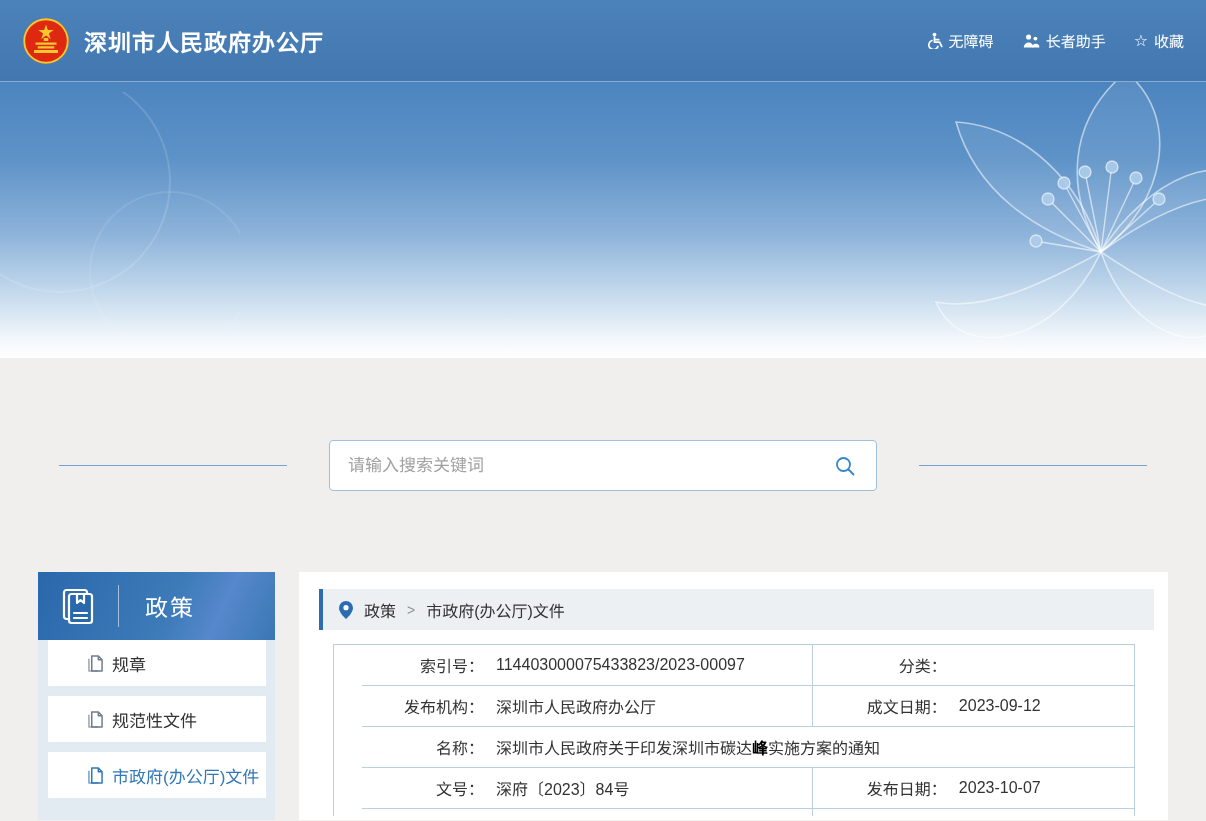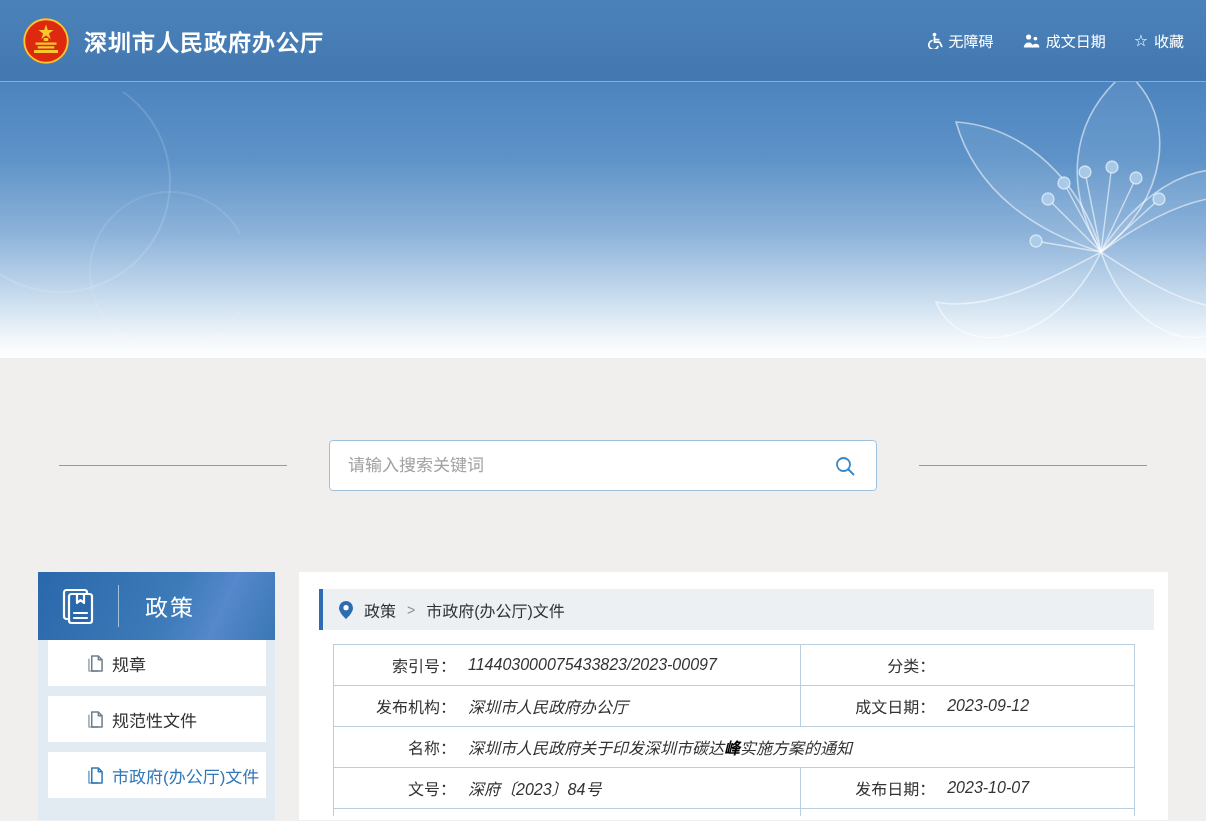--- a/index.html
+++ b/index.html
@@ -51,29 +51,29 @@
   .side-item.active svg { stroke:#3278b8; }
 
   .main-panel { flex:1; margin-left:24px; background:#fff; padding:17px 14px 0 20px; overflow:hidden; }
   .breadcrumb { height:41px; background:#edf0f3; border-left:4px solid #2d6cb0;
     display:flex; align-items:center; gap:11px; padding-left:16px; font-size:16px; color:#333; }
   .crumb-link { cursor:pointer; }
   .crumb-sep { color:#8a9199; font-size:14px; }
 
   
   .doc-table { margin:14px 19px 0 14px; border:1px solid #b9cfdf; border-bottom:none;
-    font-size:16px; color:#333; }
+    font-size:16px; color:#333;padding-left:28px; }
   .t-row { display:flex; border-bottom:1px solid #b9cfdf; min-height:41px; }
   .t-cell { display:flex; align-items:center; }
   .t-cell.left { width:58.4%; border-right:1px solid #b9cfdf; }
   .t-cell.right { flex:1; }
   .t-cell.full { width:100%; }
   .t-label { width:122px; text-align:right; flex:0 0 auto; }
   .t-cell.right .t-label { width:134px; }
-  .t-value { margin-left:12px;font-style:italic; }
+  .t-value { margin-left:12px; }
   .t-value b { font-weight:bold; color:#000; }
   .t-row.partial { height:7px; min-height:7px; border-bottom:none; }
 </style>
 </head>
 <body>
 
 <header class="topbar">
   <svg class="emblem" viewBox="0 0 64 64">
     <circle cx="32" cy="32" r="30" fill="#de2910"></circle>
     <circle cx="32" cy="32" r="29" fill="none" stroke="#f7c72e" stroke-width="2.5"></circle>
@@ -95,21 +95,21 @@
       </svg>
       <span>无障碍</span>
     </a>
     <a class="top-link">
       <svg width="18" height="16" viewBox="0 0 22 20">
         <circle cx="8" cy="5" r="3.2" fill="#fff"></circle>
         <path d="M2 18 a6 6 0 0 1 12 0 Z" fill="#fff"></path>
         <circle cx="16.5" cy="7" r="2.4" fill="#fff"></circle>
         <path d="M12.5 18 a4.5 4.5 0 0 1 9 0 Z" fill="#fff"></path>
       </svg>
-      <span>成文日期</span>
+      <span>长者助手</span>
     </a>
     <a class="top-link">
       <span class="star-glyph">☆</span>
       <span>收藏</span>
     </a>
   </nav>
 </header>
 
 <section class="banner">
   <svg class="banner-deco-left" width="300" height="260" viewBox="0 0 300 260">

